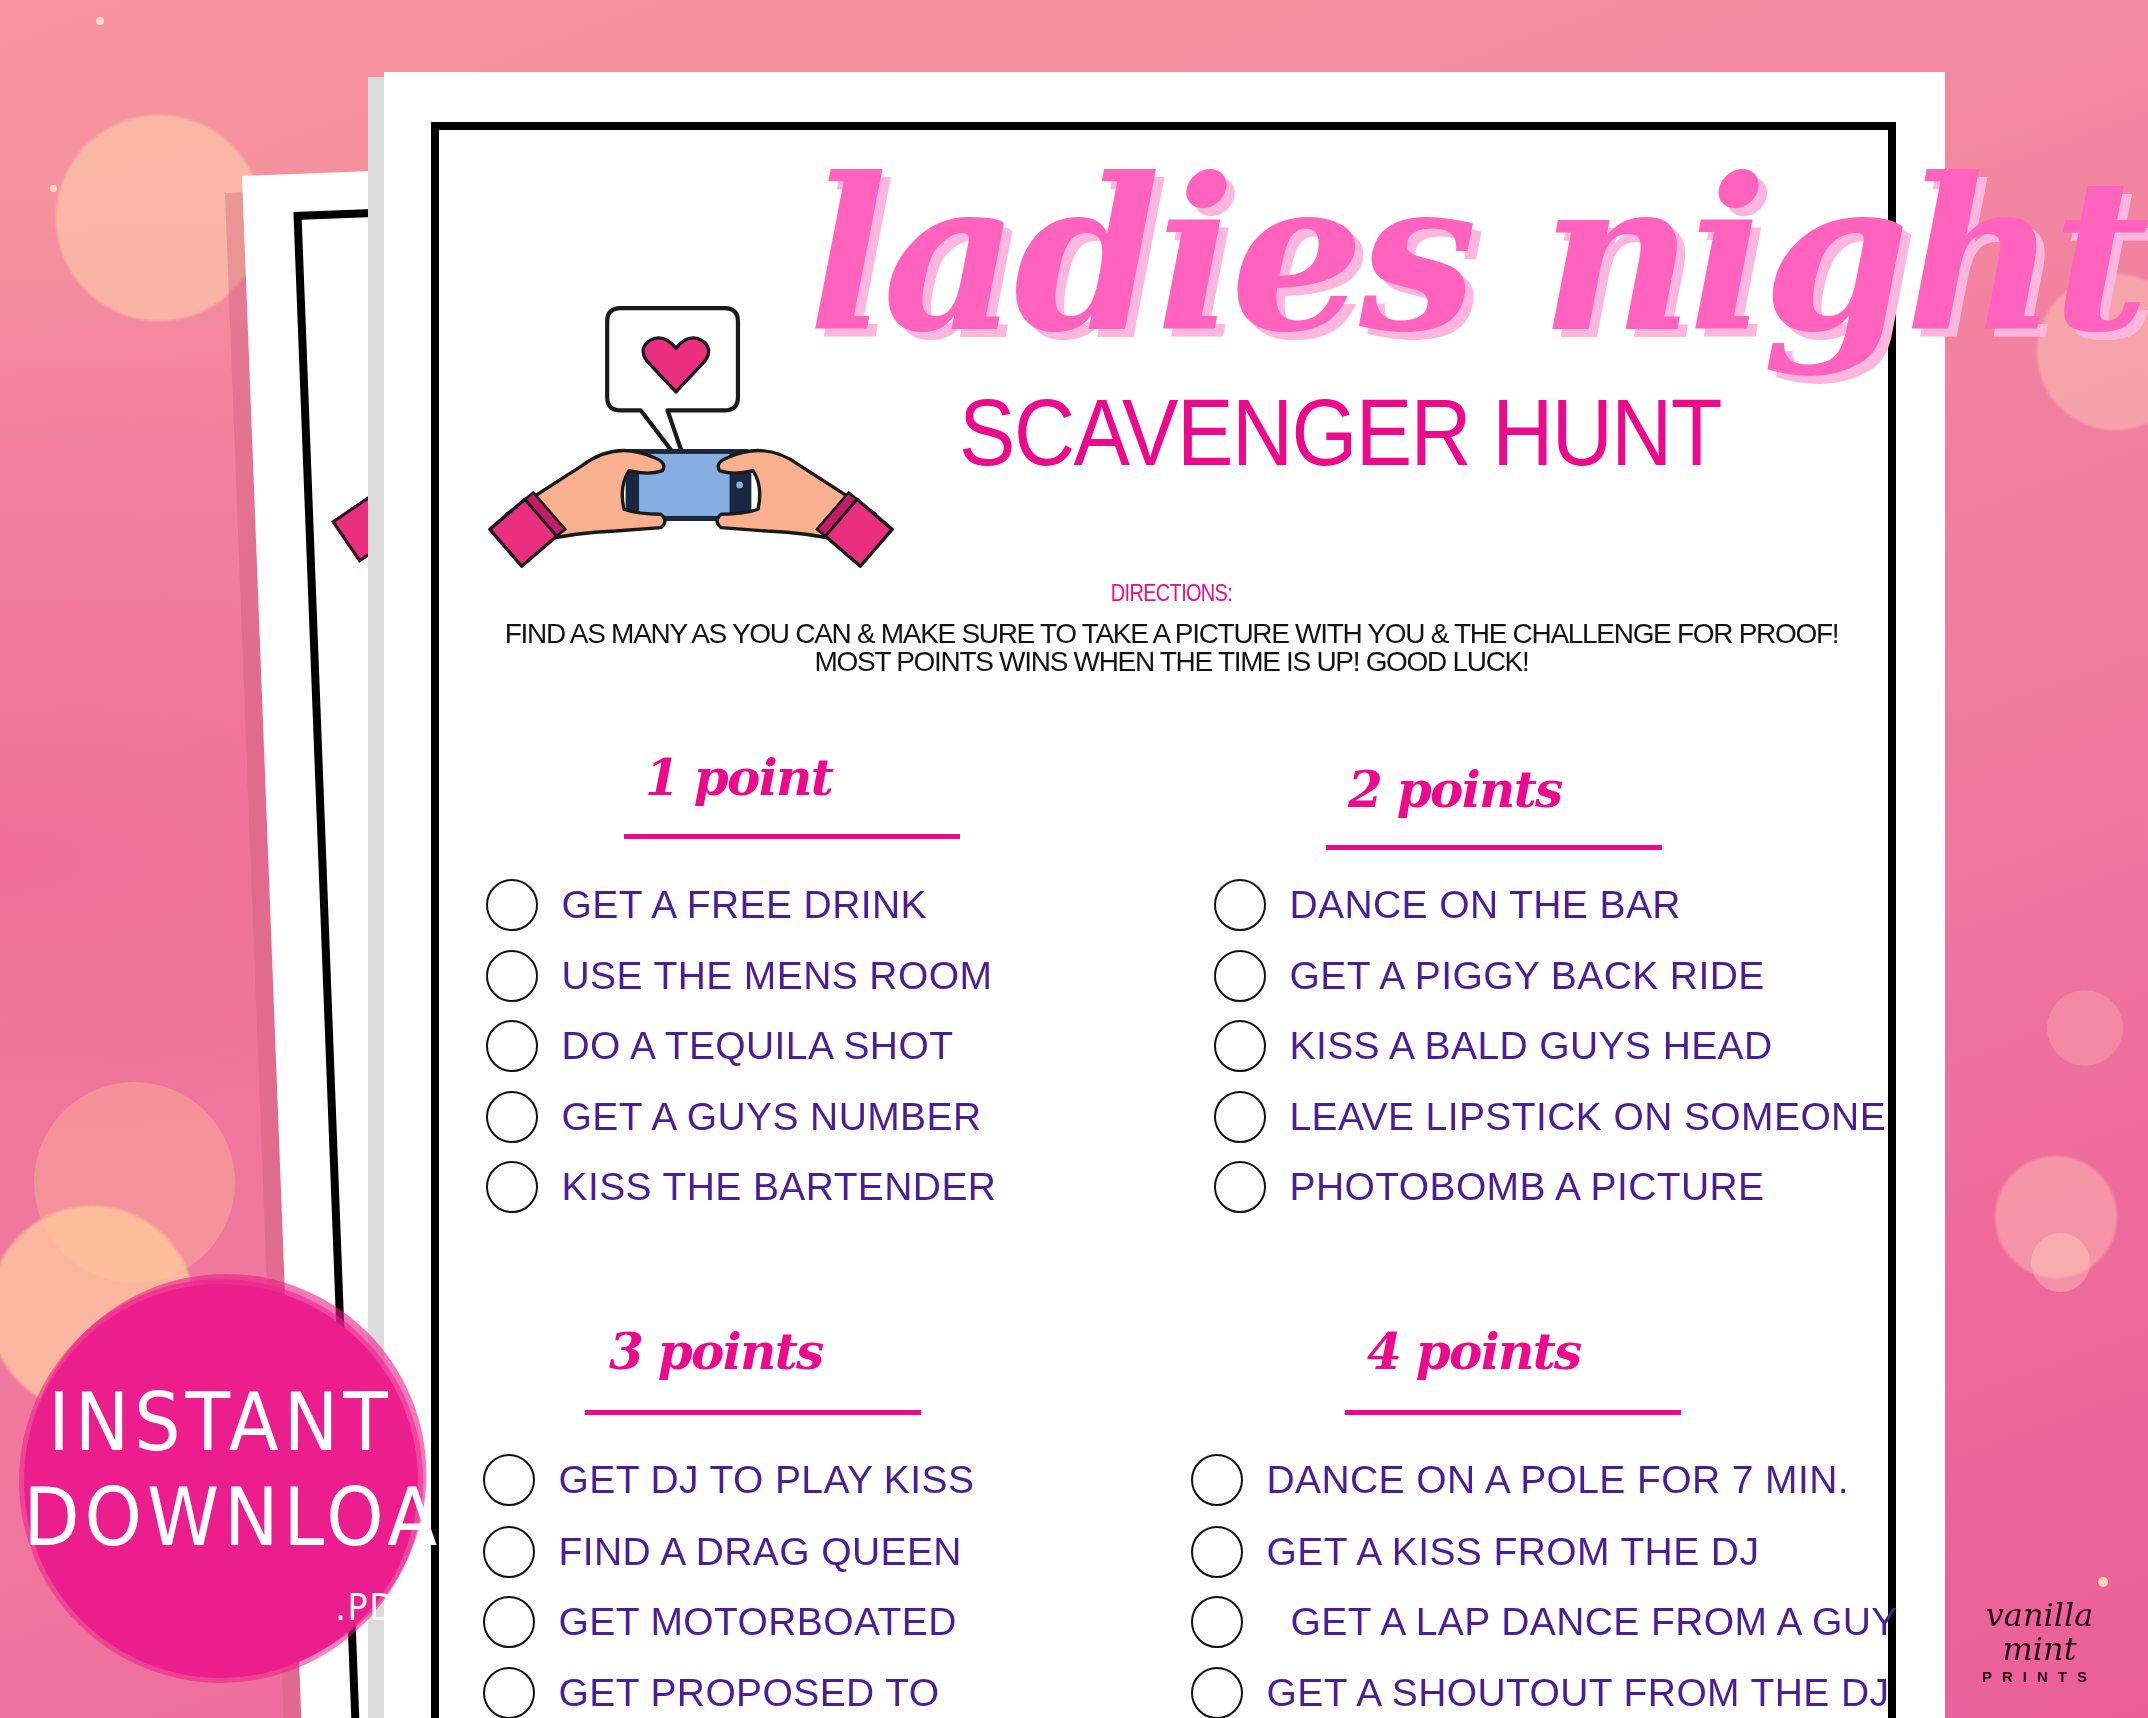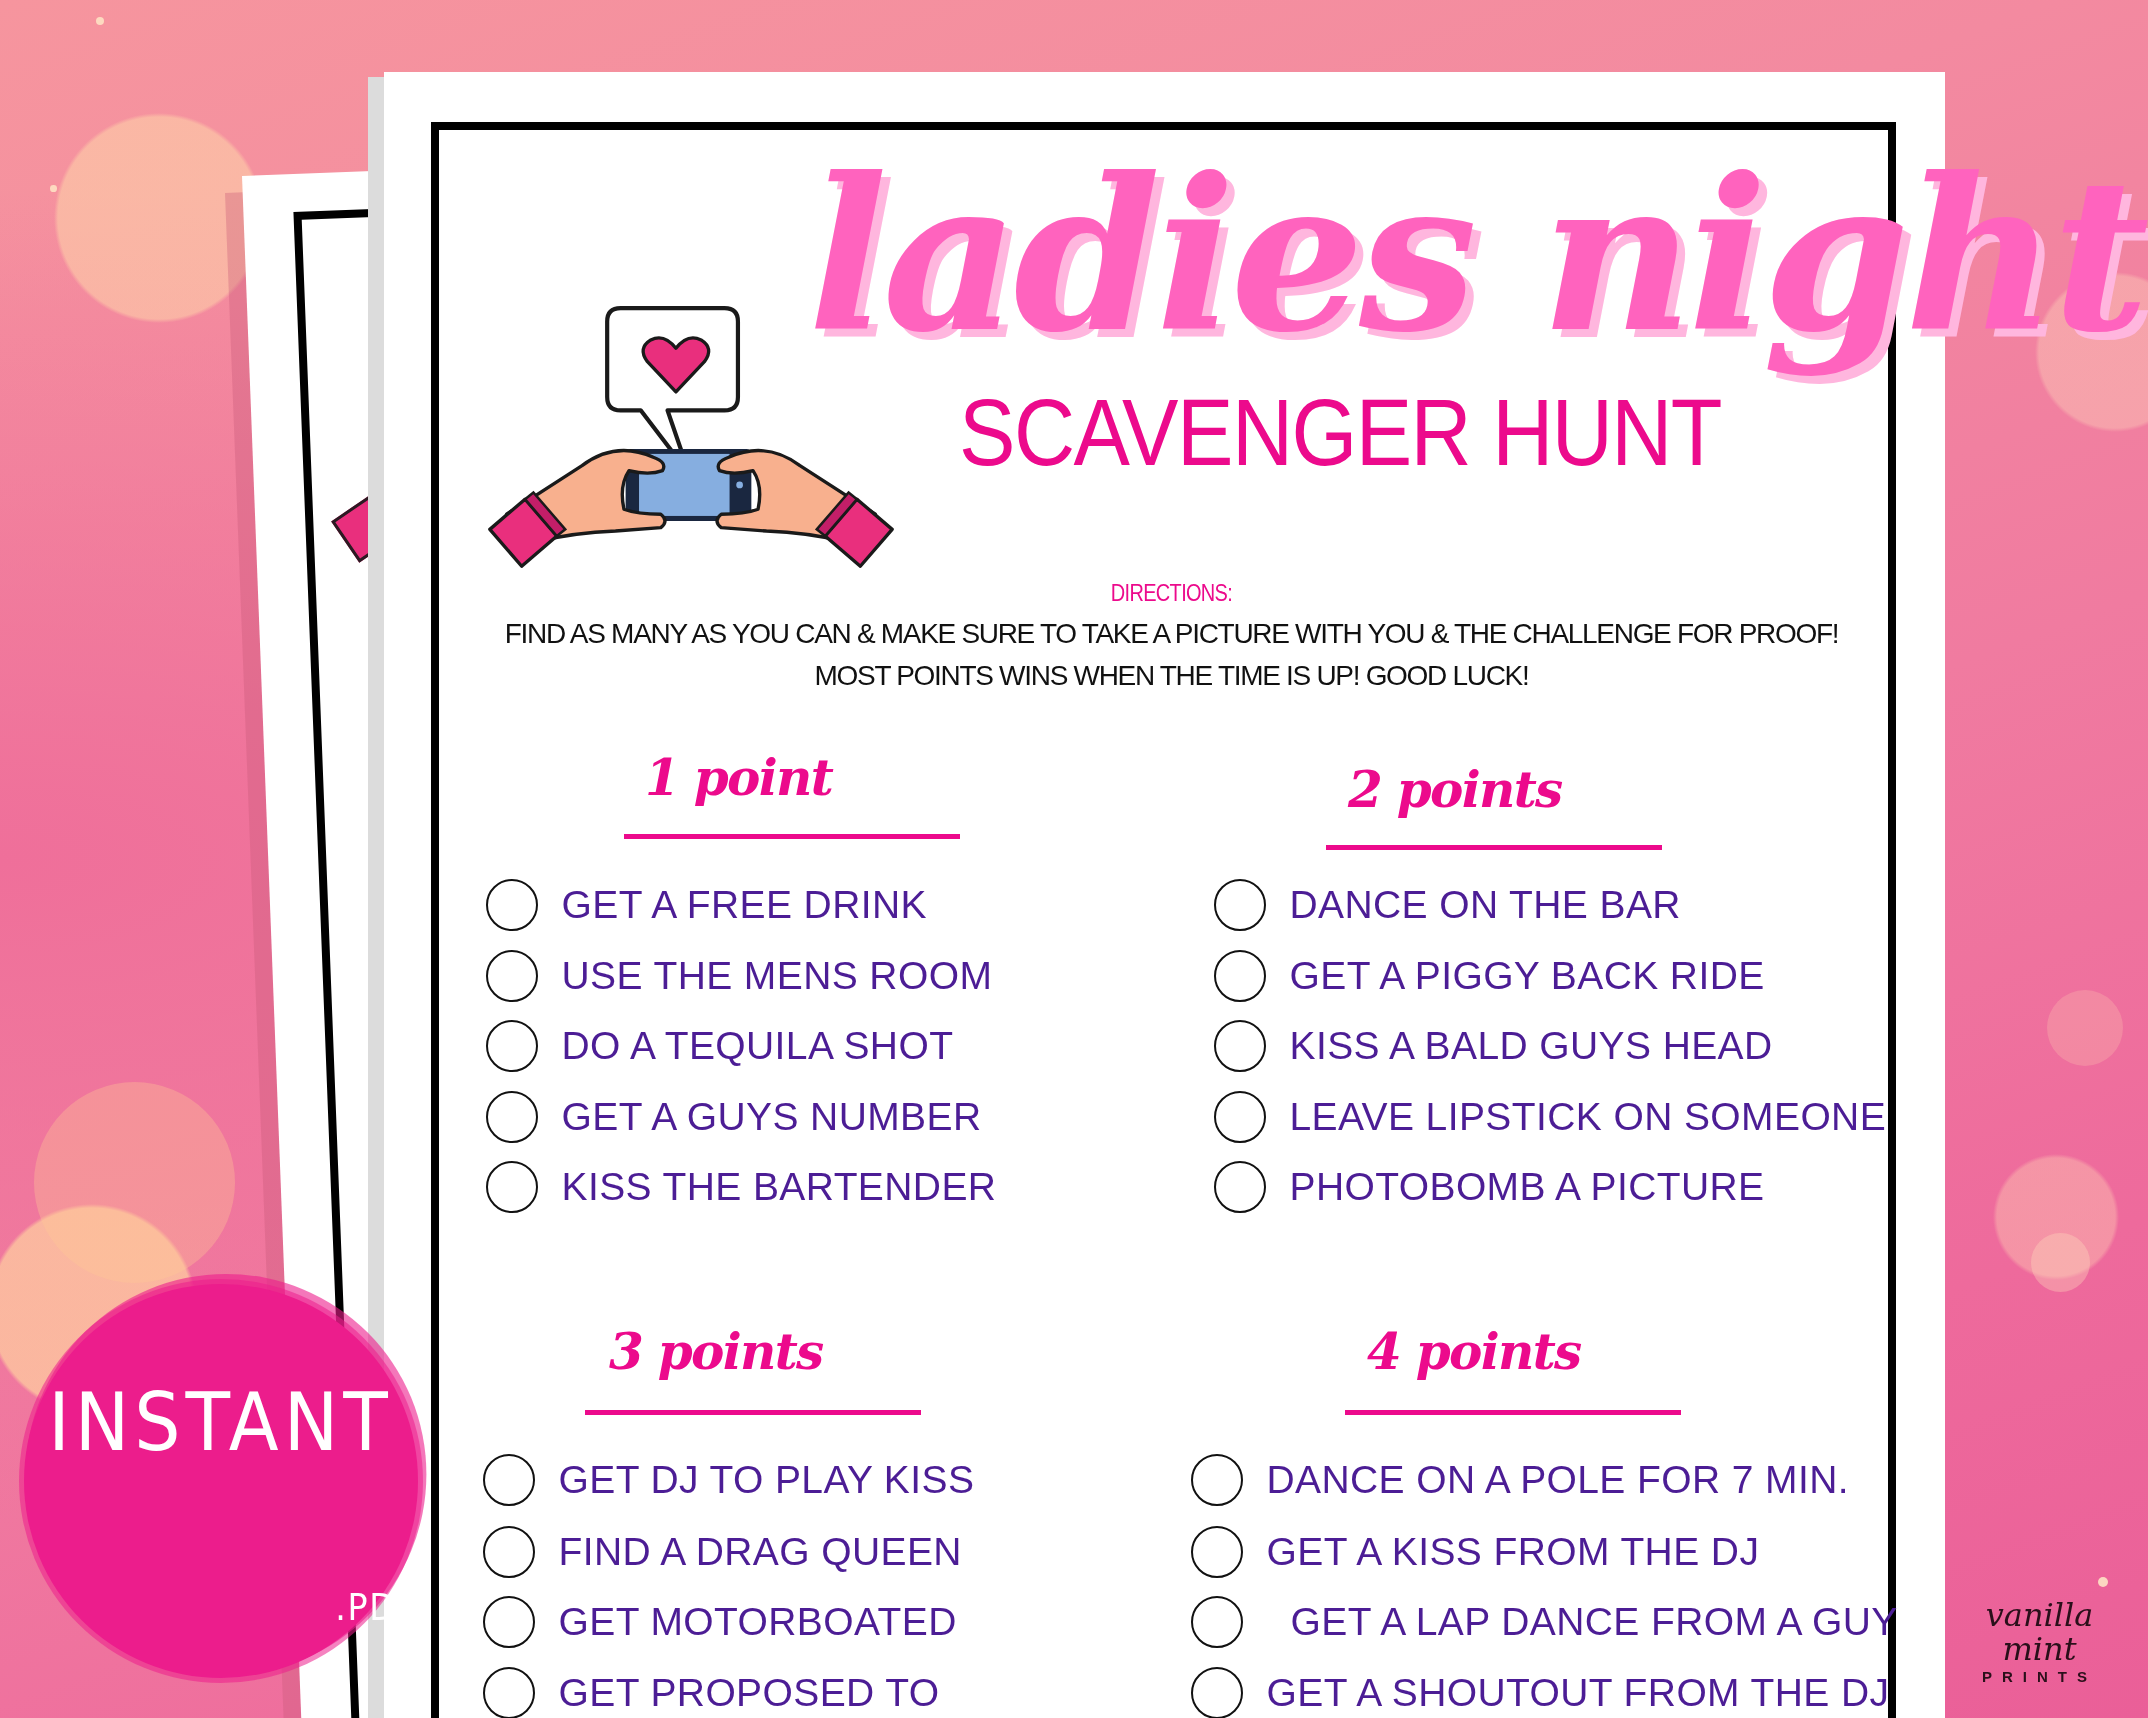--- a/index.html
+++ b/index.html
@@ -66,21 +66,21 @@
     .directions-label {
       position: absolute; left: 0; width: 1465px; top: 450px; text-align: center;
       font-size: 23.5px; color: #ec0a8c; letter-spacing: -0.8px;
       transform: scaleX(0.85);
     }
     .directions-line {
       position: absolute; left: 0; width: 1465px; text-align: center;
       font-size: 28px; color: #111; letter-spacing: -1.3px; white-space: nowrap;
     }
     .dir1 { top: 488px; }
-    .dir2 { top: 530px; }
+    .dir2 { top: 516px; }
 
     .section { position: absolute; width: 654px; }
     .section-title {
       position: relative; text-align: left;
       font-family: "DejaVu Serif", serif; font-style: italic; font-weight: bold;
       font-size: 50px; line-height: 92px; color: #ec0a8c; letter-spacing: -1.7px; white-space: nowrap;
     }
     .section-rule { position: absolute; height: 5px; background: #ec0a8c; }
     .item {
       position: absolute; left: 0; display: flex; align-items: center; height: 59px;
@@ -253,20 +253,21 @@
         <span class="label">GET A SHOUTOUT FROM THE DJ</span>
       </div>
 
     </div>
 
   </div>
 </div>
 
 <div class="badge">
   <div class="badge-line badge-1">INSTANT</div>
+  <div class="badge-line badge-2">DOWNLOAD</div>
   <div class="badge-line badge-3">.PDF</div>
 </div>
 
 <div class="brand">
   <div class="brand-script">vanilla mint</div>
   <div class="brand-sub">PRINTS</div>
 </div>
 
 
 </body></html>

